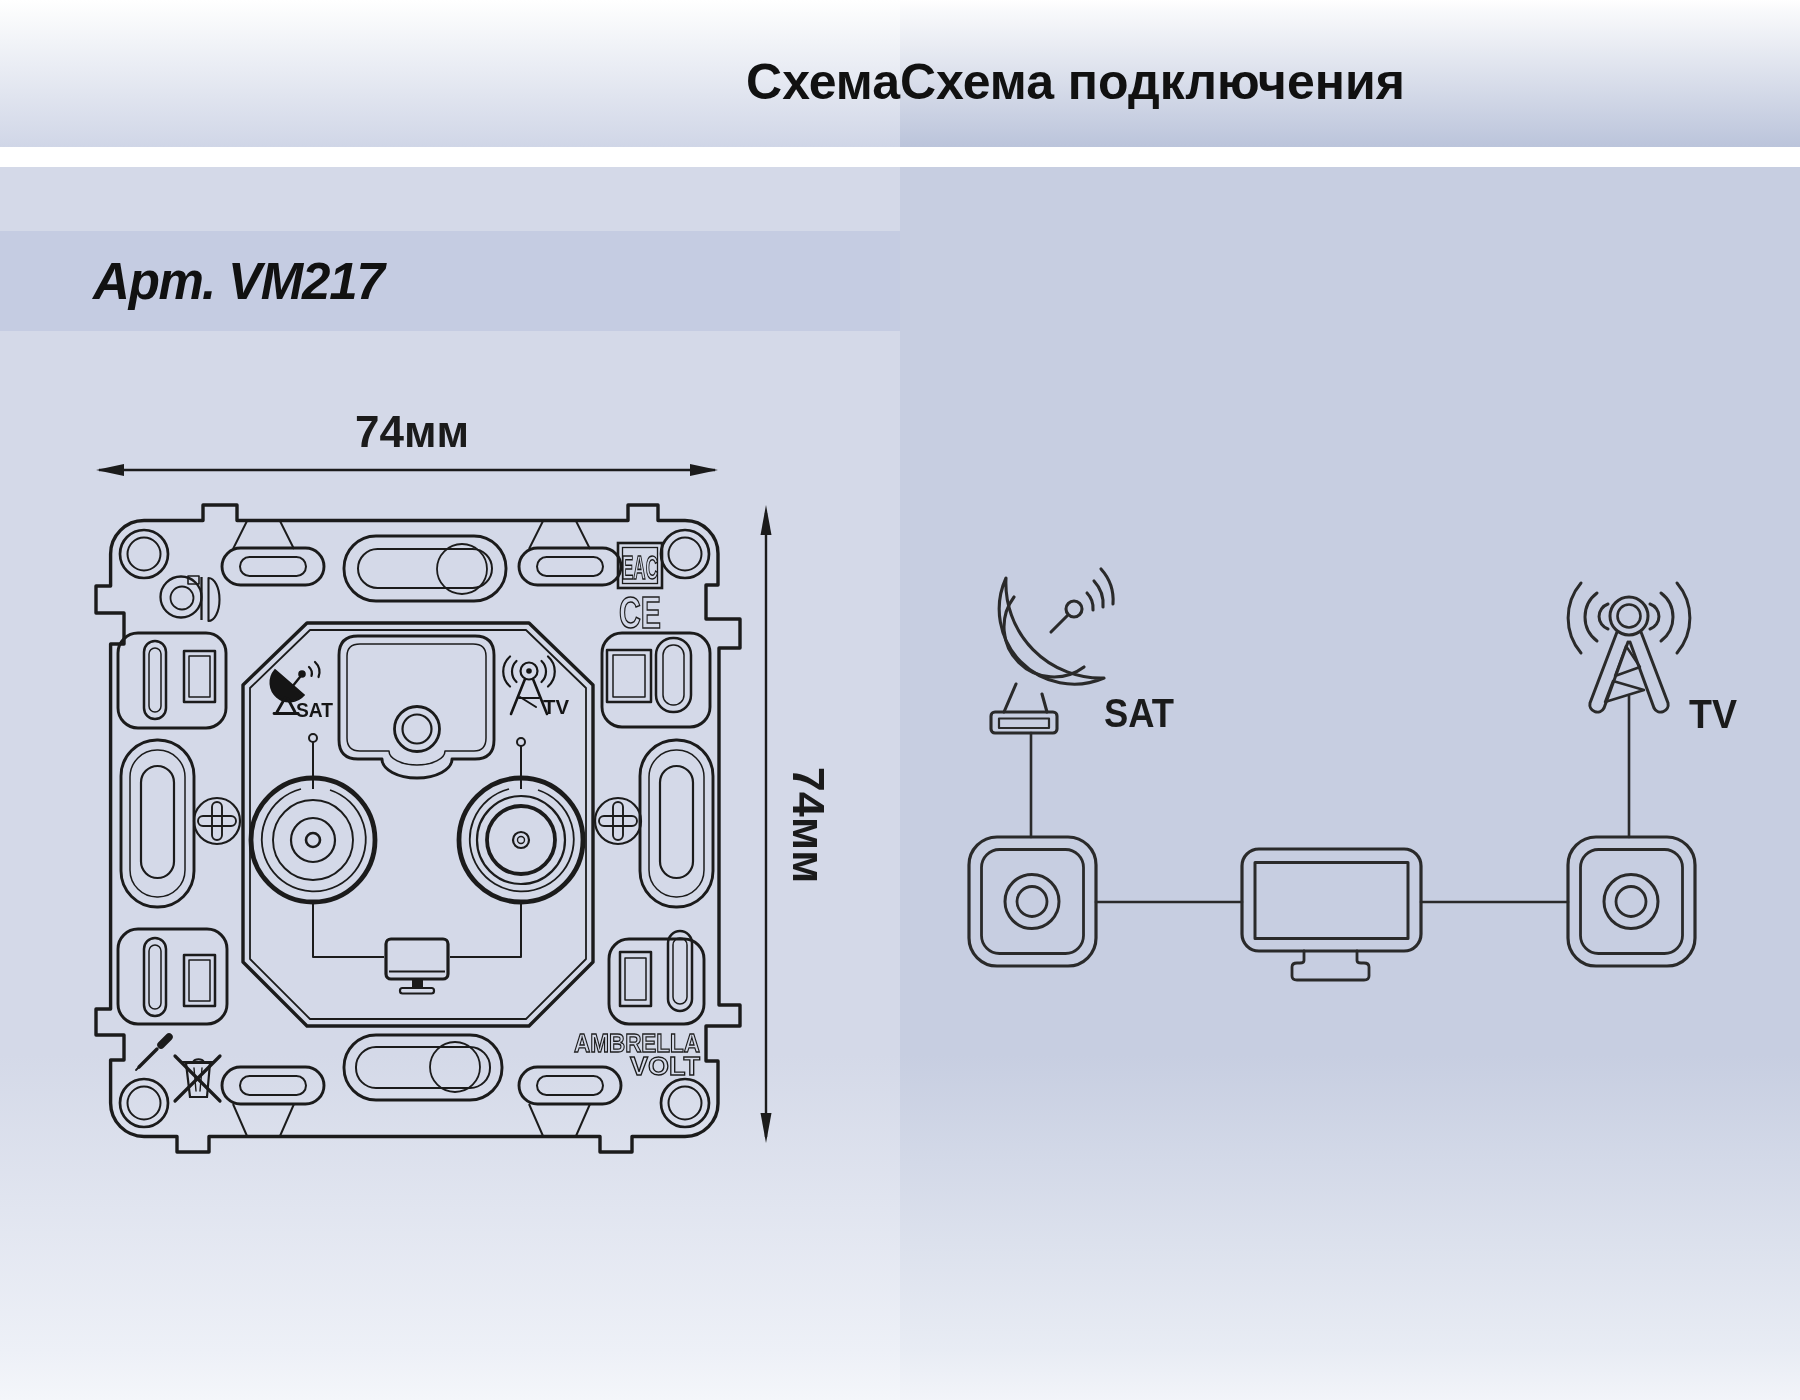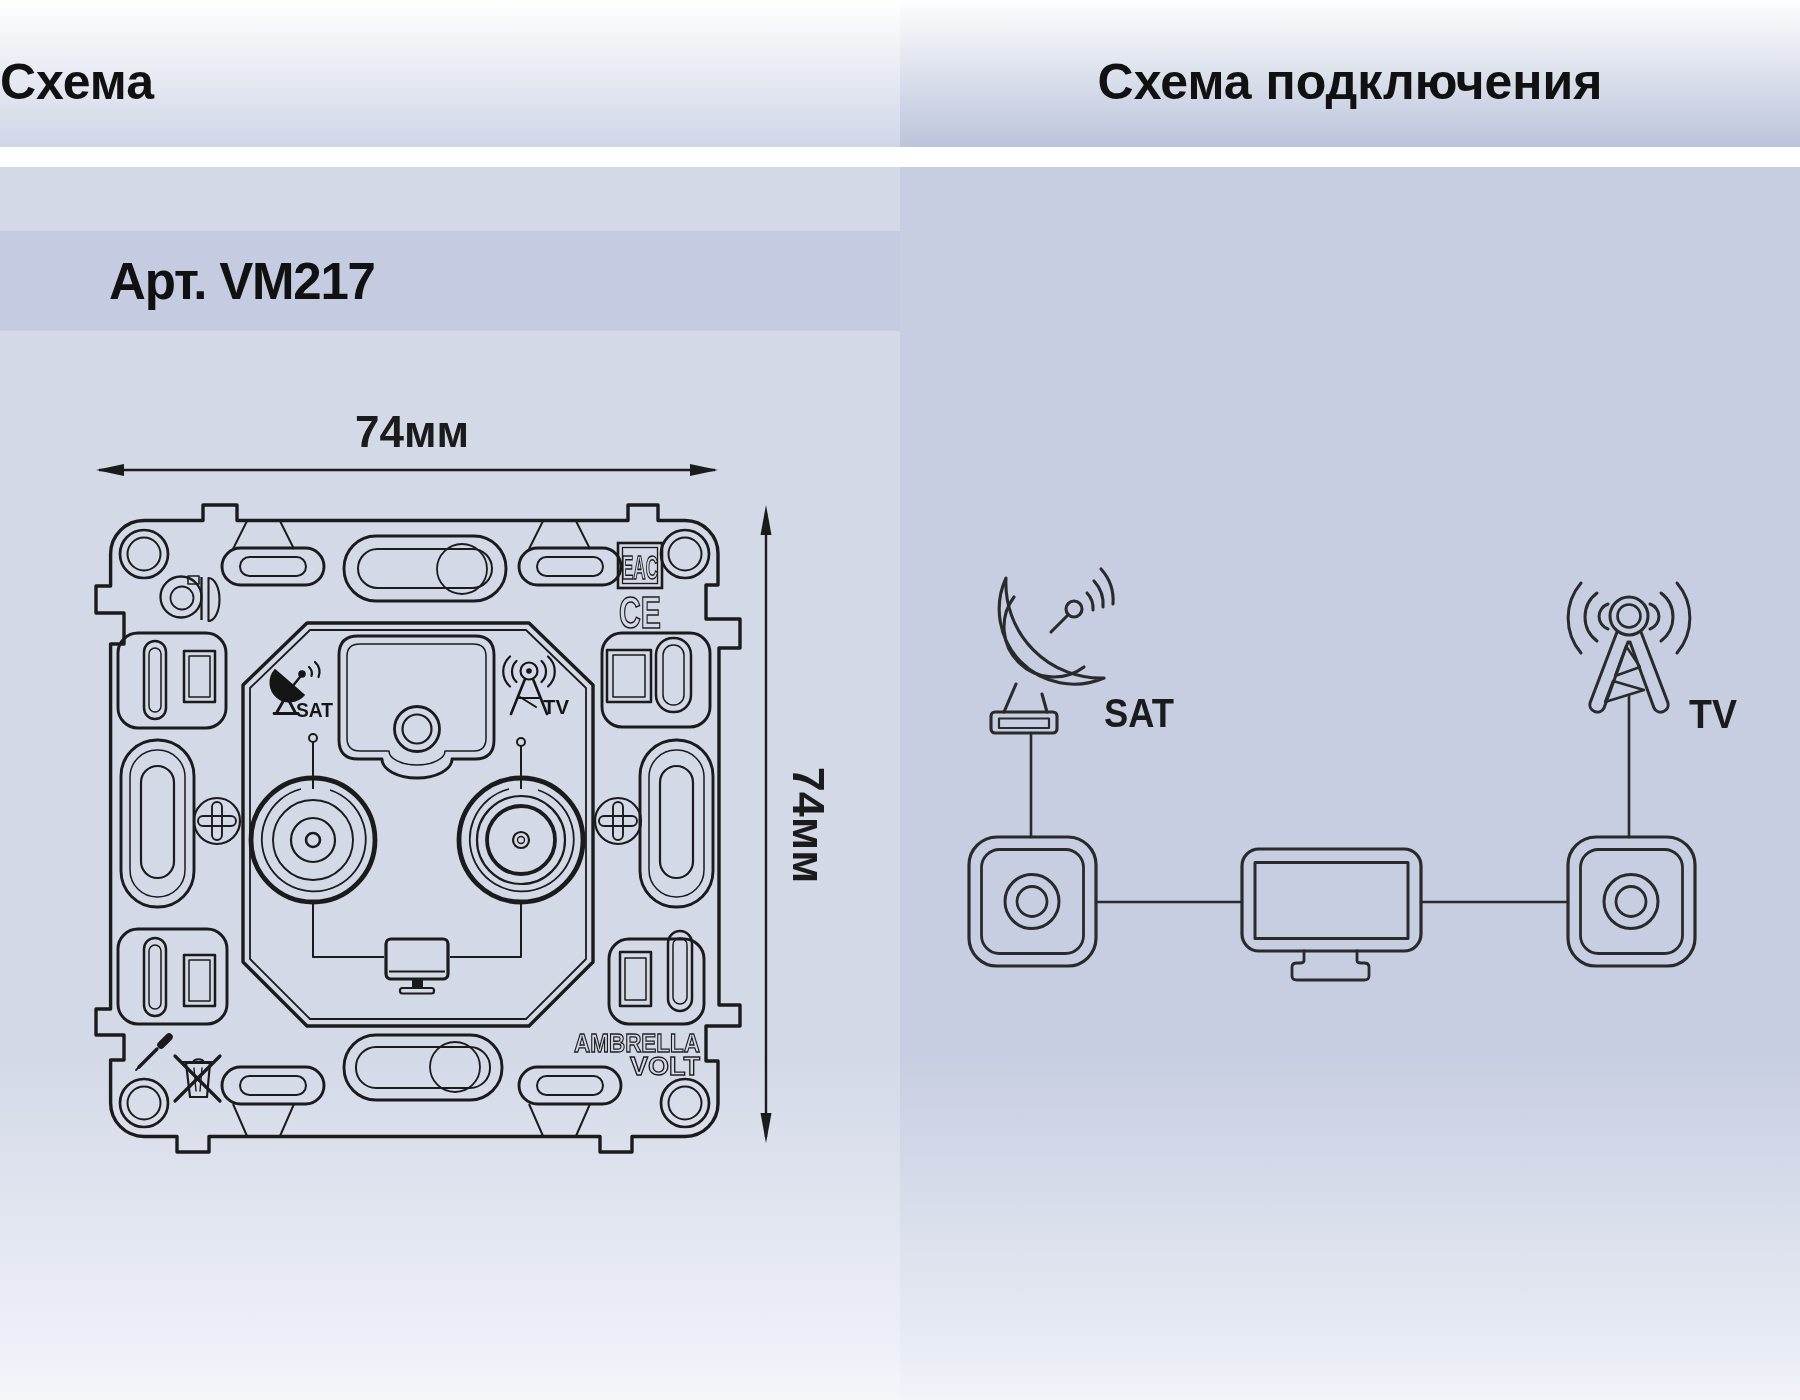--- a/index.html
+++ b/index.html
@@ -5,23 +5,23 @@
   html,body{margin:0;padding:0;}
   body{width:1800px;height:1400px;background:#ffffff;font-family:"Liberation Sans",sans-serif;}
   .page{position:relative;width:1800px;height:1400px;overflow:hidden;}
   .abs{position:absolute;}
   .hdrL{left:0;top:0;width:900px;height:147px;background:linear-gradient(180deg,#ffffff 0%,#fafbfc 10%,#d0d6e7 100%);}
   .hdrR{left:900px;top:0;width:900px;height:147px;background:linear-gradient(180deg,#ffffff 0%,#f8f9fb 8%,#bbc4db 100%);}
   .bodyL{left:0;top:167px;width:900px;height:1233px;background:linear-gradient(180deg,#d4d9e8 0%,#d4d9e8 72%,#edf0f7 96%,#f4f6fa 100%);}
   .bodyR{left:900px;top:167px;width:900px;height:1233px;background:linear-gradient(180deg,#c7cee1 0%,#c7cee1 72%,#e8ecf4 96%,#f2f4f9 100%);}
   .band{left:0;top:231px;width:900px;height:100px;background:#c5cce2;}
   .t{color:#111111;white-space:nowrap;}
-  .h1L{left:0;top:53px;width:900px;text-align:left;font-size:50px;font-weight:700;}
-  .h1R{left:900px;top:53px;width:900px;text-align:center;font-size:50px;font-weight:700;}
-  .art{left:109px;top:252px;font-size:51px;font-weight:700;letter-spacing:-1.2px;}
+  .h1L{left:0;top:53px;width:900px;text-align:right;font-size:50px;font-weight:700;}
+  .h1R{left:900px;top:53px;width:900px;text-align:left;font-size:50px;font-weight:700;}
+  .art{left:93px;top:252px;font-size:51px;font-weight:700;letter-spacing:-1.2px;font-style:italic;}
   .h42{left:88px;top:1198px;font-size:48px;font-weight:700;}
 </style>
 </head>
 <body>
 <div class="page">
   <div class="abs hdrL"></div>
   <div class="abs hdrR"></div>
   <div class="abs bodyL"></div>
   <div class="abs bodyR"></div>
   <div class="abs band"></div>

